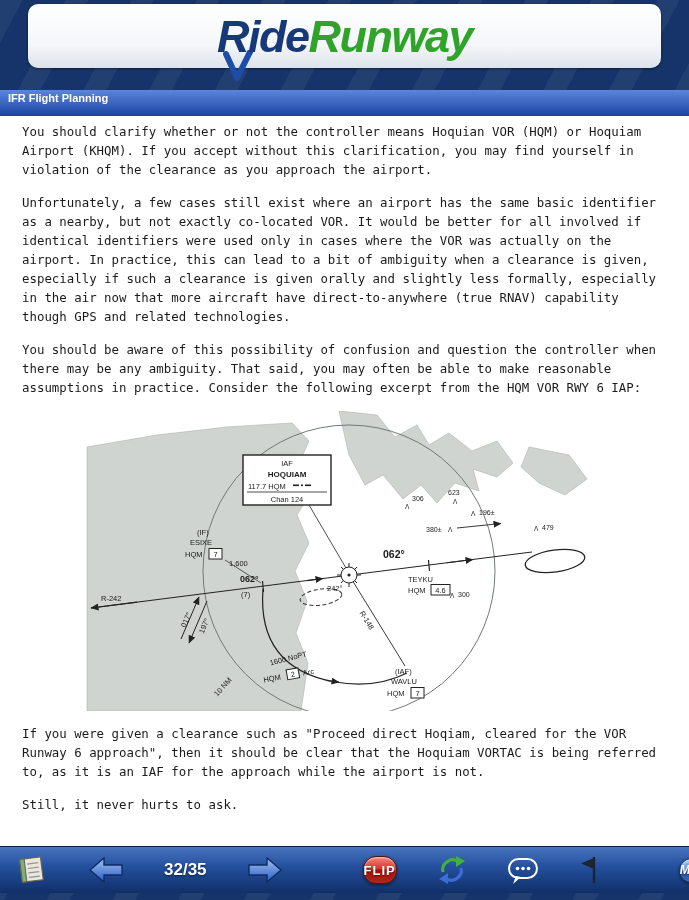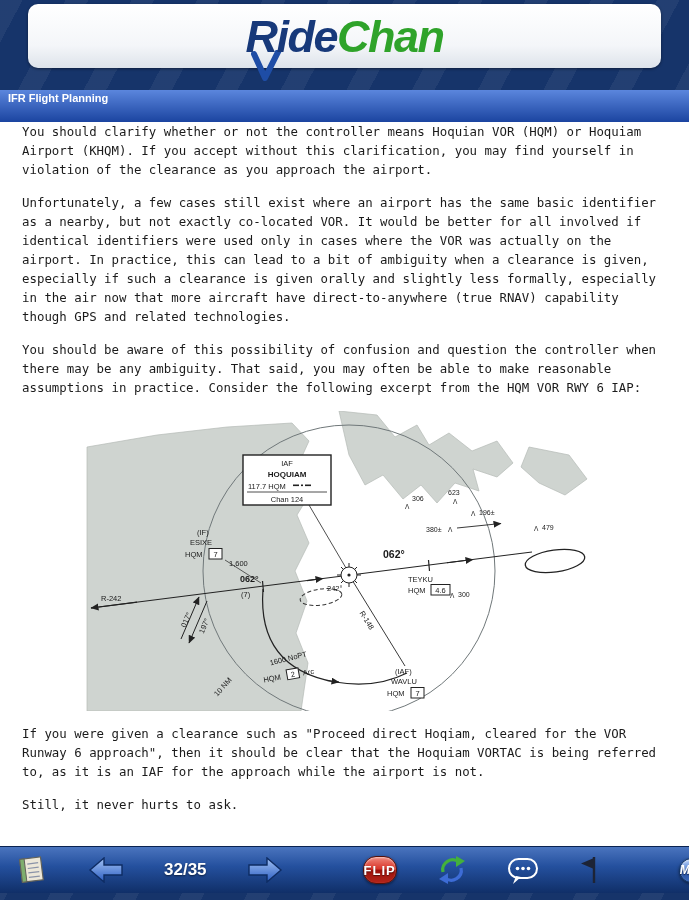--- a/index.html
+++ b/index.html
@@ -21,21 +21,21 @@
     display:flex;align-items:center;justify-content:center;
     box-shadow:0 1px 3px rgba(0,0,0,0.45);
   }
   .logo{position:relative;font-weight:bold;font-style:italic;
     font-size:45px;letter-spacing:-1.5px;line-height:1;z-index:2;}
   .logo .ride{color:#17397a;position:relative;z-index:2;}
   .logo .ready{color:#2fa32a;position:relative;z-index:2;}
   .logo-check{position:absolute;left:6px;top:30px;z-index:1;}
   
   .title-bar{
-    position:absolute;top:90px;left:0;right:0;height:32px;z-index:2;
+    position:absolute;top:90px;left:0;right:0;height:26px;z-index:2;
     background:linear-gradient(#5b86dd,#1b44a0);
     color:#fff;font-size:11px;font-weight:bold;line-height:16px;
     padding-left:8px;box-sizing:border-box;
   }
   
   .content{
     position:absolute;top:106px;left:0;right:0;height:740px;z-index:1;
     background:#ffffff;box-sizing:border-box;
     padding:16px 22px 0 22px;
     font-family:"DejaVu Sans Mono",monospace;
@@ -74,21 +74,21 @@
 
 <div class="bg-stripes"></div>
 
 <div class="banner">
   <div class="logo">
     <span class="logo-check">
       <svg width="36" height="32" viewBox="0 0 36 32">
         <path d="M3,4 L14,28 L29,-2" fill="none" stroke="#1e4da6" stroke-width="6" stroke-linecap="round" stroke-linejoin="round"></path>
       </svg>
     </span>
-    <span class="ride">Ride</span><span class="ready">Chan</span>
+    <span class="ride">Ride</span><span class="ready">Runway</span>
   </div>
 </div>
 
 <div class="title-bar">
   <span>IFR Flight Planning</span>
 </div>
 
 <div class="content">
   <p>You should clarify whether or not the controller means Hoquian VOR (HQM) or Hoquiam Airport (KHQM). If you accept without this clarification, you may find yourself in violation of the clearance as you approach the airport.</p>
   <p>Unfortunately, a few cases still exist where an airport has the same basic identifier as a nearby, but not exactly co-located VOR. It would be better for all involved if identical identifiers were used only in cases where the VOR was actually on the airport. In practice, this can lead to a bit of ambiguity when a clearance is given, especially if such a clearance is given orally and slightly less formally, especially in the air now that more aircraft have direct-to-anywhere (true RNAV) capability though GPS and related technologies.</p>

